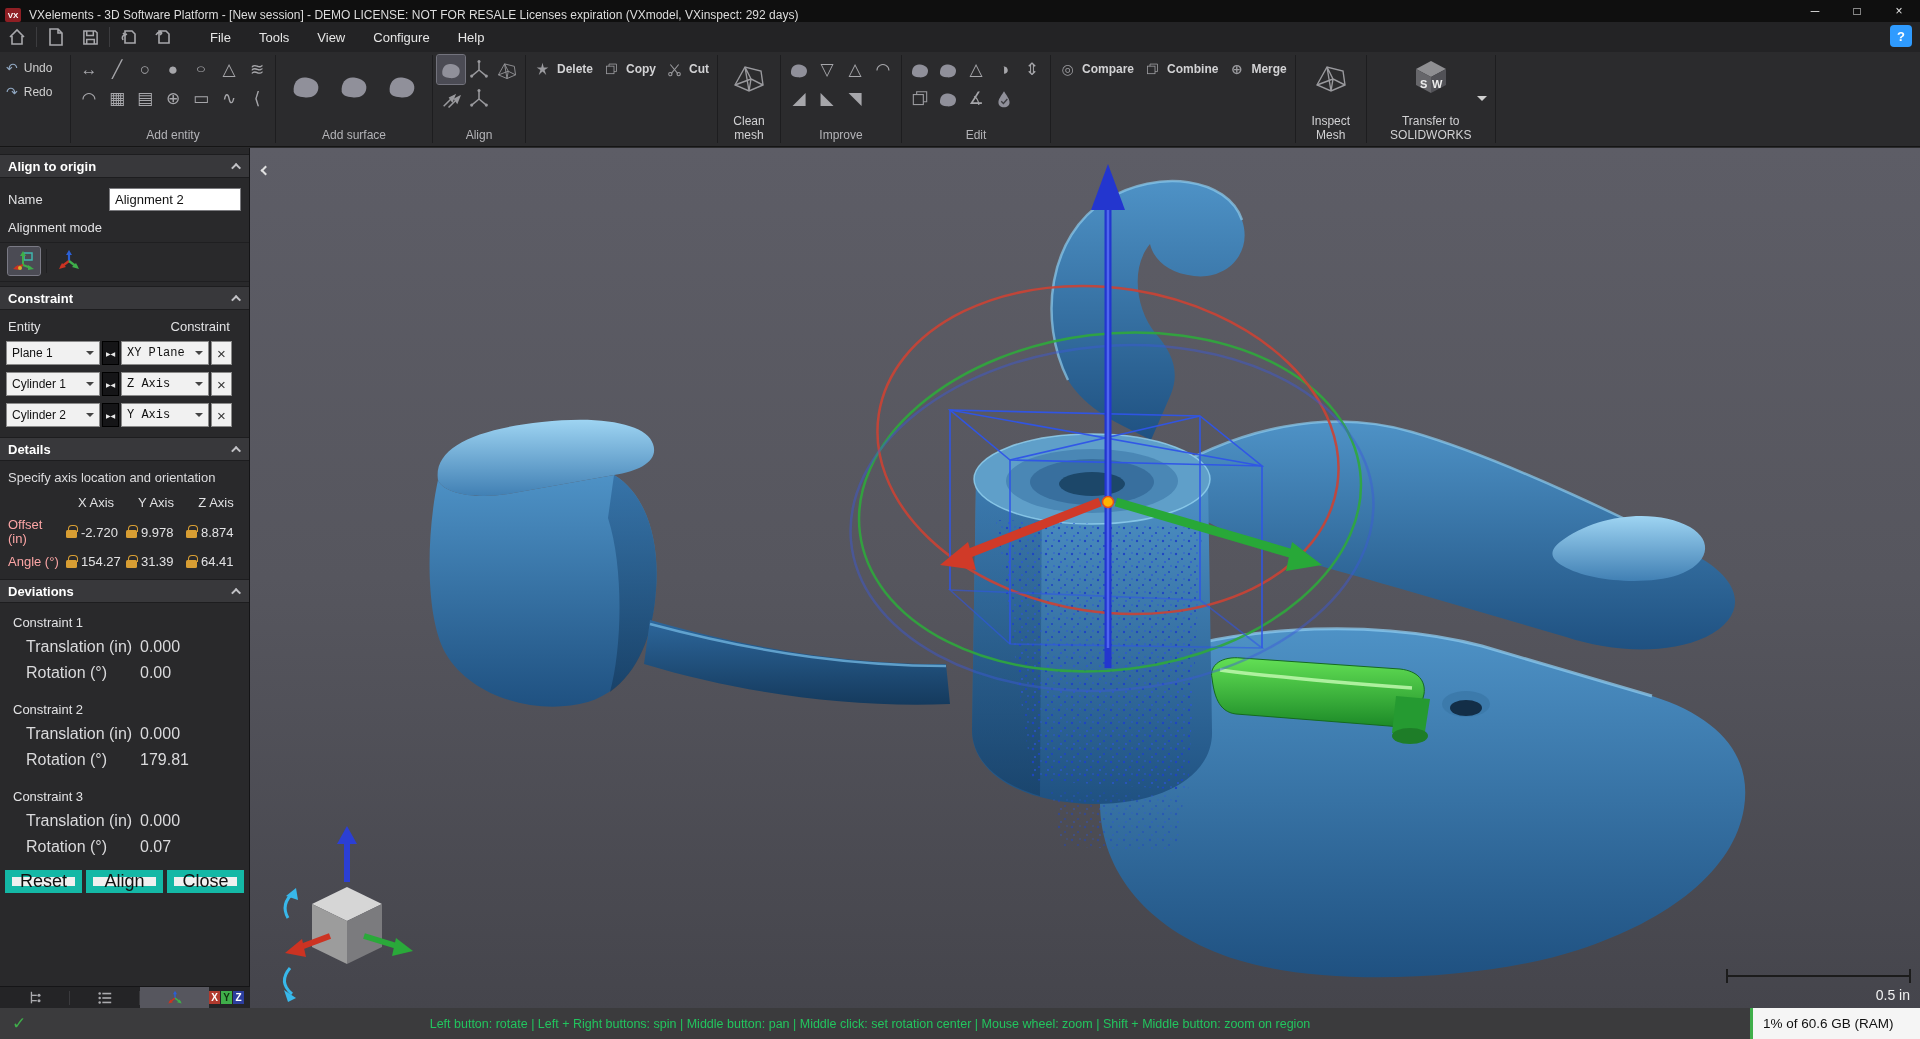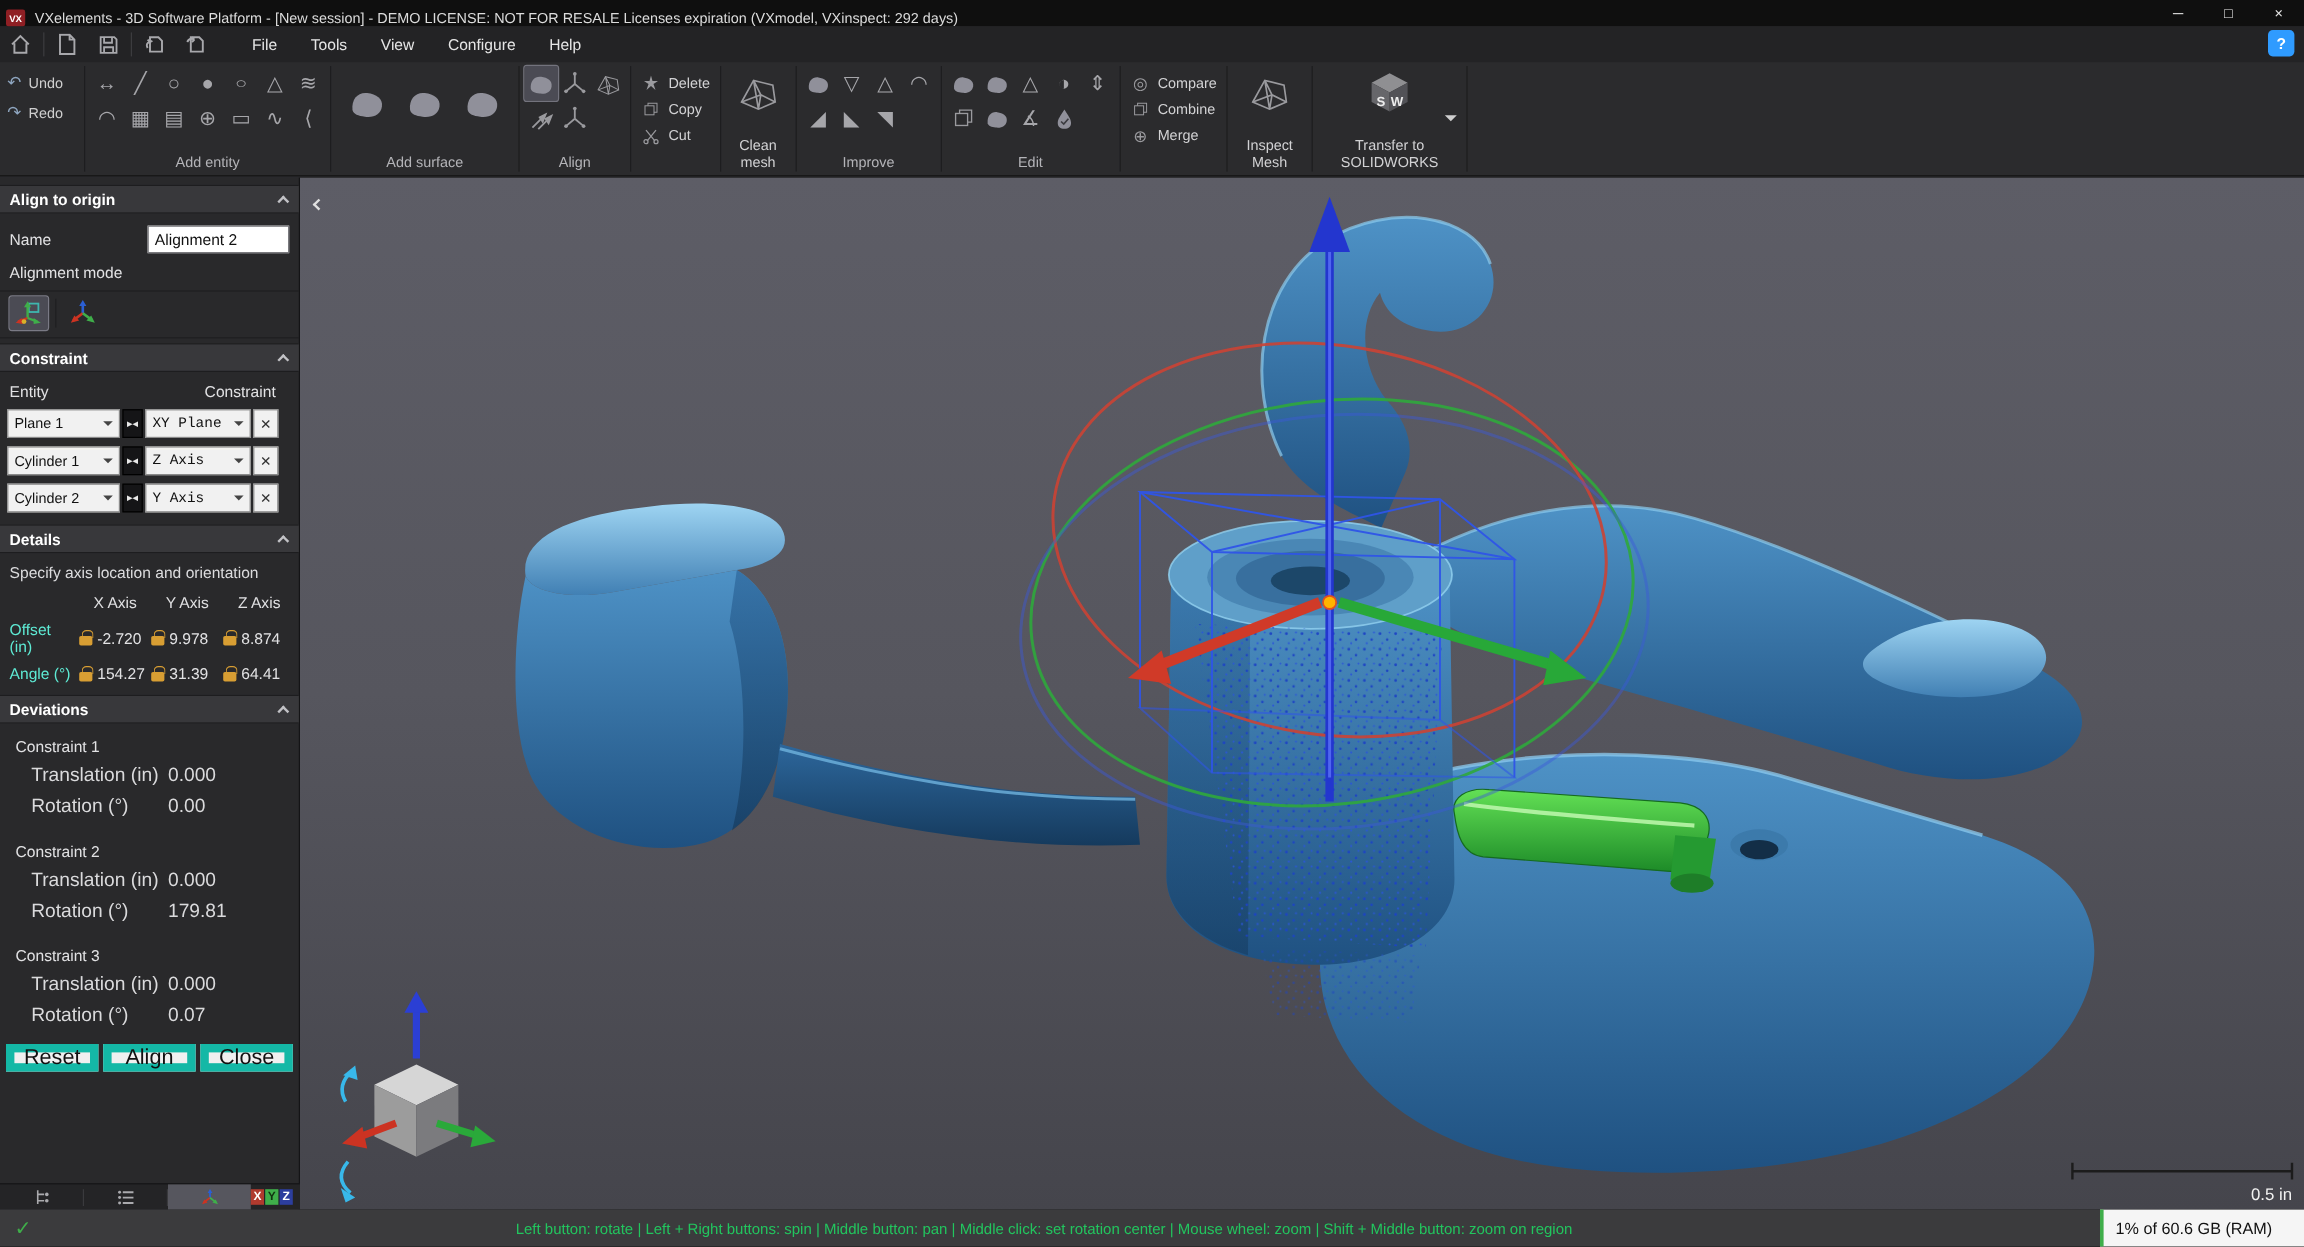--- a/index.html
+++ b/index.html
@@ -38,42 +38,42 @@
   .gi { width:28px; height:29px; display:flex; align-items:center; justify-content:center;
         font-size:17px; color:#a6a6aa; border-radius:2px; }
   .gi.squash { transform:scaleY(0.72); }
   .gi.active { background:#4b4b54; outline:1px solid #73737d; }
   .gi svg, .bi svg { display:block; }
   .undo-redo { width:70px; display:flex; flex-direction:column; justify-content:flex-start; padding:8px 0 0 6px; gap:8px; }
   .ur-row { display:flex; align-items:center; gap:6px; color:#cfcfcf; font-size:12px; }
   .ur-ic { color:#8fa6c0; font-size:14px; }
   .bigicons { display:flex; align-items:center; gap:8px; height:62px; padding:0 6px; }
   .bi { width:40px; height:38px; display:flex; align-items:center; justify-content:center; }
-  .txt-rows { display:flex; flex-direction:column; gap:2px; padding-top:4px; }
+  .txt-rows { display:flex; flex-direction:row; gap:2px; padding-top:4px;font-weight:bold; }
   .txt-row { display:flex; align-items:center; gap:6px; height:20px; color:#d2d2d4; font-size:12px; padding:0 4px; border-radius:2px; }
   .txt-row .ti { width:17px; height:17px; display:flex; align-items:center; justify-content:center; color:#9a9a9e; font-size:14px; }
   .bigbtn { display:flex; flex-direction:column; align-items:center; width:100%; height:100%; padding-top:4px; border-radius:2px; }
   .bigbtn .blabel { margin-top:auto; font-size:12px; color:#d2d2d4; text-align:center; line-height:14px; padding-bottom:2px; }
   .drop-arrow { position:absolute; right:8px; top:44px; width:0; height:0;
                 border:5px solid transparent; border-top-color:#cfcfcf; }
 
   
   .mainarea { position:absolute; left:0; top:148px; width:1920px; height:860px; display:flex; }
 
   
   .sidepanel { position:relative; width:250px; height:100%; background:#29292b; border-right:1px solid #141416;
                color:#e2e2e4; font-size:13px; }
   .sec-header { height:24px; background:#38383b; display:flex; align-items:center; padding:0 8px;
                 font-weight:bold; color:#fff; margin-top:4px; border-top:1px solid #1d1d1f; border-bottom:1px solid #1d1d1f; }
   .sec-header:first-child { margin-top:6px; }
   .chev-up { margin-left:auto; width:7px; height:7px; border-left:2px solid #c2c2c6; border-top:2px solid #c2c2c6;
              transform:rotate(45deg) translateY(2px); }
   .prow { display:flex; align-items:center; padding:0 8px; }
   .name-row { margin-top:9px; height:24px; }
-  .name-input { margin-left:auto; width:118px; height:23px; background:#fff; border:1px solid #7a7a7e;
+  .name-input { margin-left:auto; width:132px; height:23px; background:#fff; border:1px solid #7a7a7e;
                 color:#111; font-size:13px; display:flex; align-items:center; padding:0 5px; }
   .mode-label { margin-top:9px; }
   .thin-line { height:1px; background:#1f1f21; margin:7px 0 0 0; }
   .mode-btns { display:flex; align-items:center; gap:6px; padding:4px 8px; }
   .mode-btn { width:32px; height:28px; display:flex; align-items:center; justify-content:center; border-radius:2px; }
   .mode-btn.sel { background:#4b4b54; outline:1px solid #7a7a85; }
   .mode-sep { width:1px; height:24px; background:#1f1f21; }
   .col-heads { display:flex; padding:0 8px; margin-top:9px; color:#e2e2e4;gap:40px; }
   .col-heads .c2 { margin-left:90px; }
   .con-row { display:flex; align-items:center; gap:2px; padding:0 6px; margin-top:7px; }
@@ -83,21 +83,21 @@
   .dd.entity { width:94px; }
   .dd.constraint { width:88px;font-family:Liberation Mono, monospace; }
   .flipbtn { width:17px; height:24px; background:#151517; border:1px solid #000; color:#e8e8e8;
              font-size:6px; display:flex; align-items:center; justify-content:center; letter-spacing:0px; }
   .xbtn { width:21px; height:24px; background:#f1f1f1; border:1px solid #8a8a8a; color:#333;
           font-size:15px; display:flex; align-items:center; justify-content:center; }
   .hint { padding:0 8px; margin-top:9px; color:#dcdcde; }
   .axis-heads { display:flex; margin-top:10px; padding-left:66px; }
   .axis-heads span { width:60px; text-align:center; color:#e0e0e2; }
   .val-row { display:flex; margin-top:8px; padding-left:8px; align-items:center; }
-  .val-row .vlabel { width:58px; color:#5eead4; line-height:14px; }
+  .val-row .vlabel { width:58px; color:#fca5a5; line-height:14px; }
   .vcell { width:60px; display:flex; align-items:center; gap:4px; }
   .lock { position:relative; width:11px; height:8px; background:#d89e33; border-radius:1.5px; flex:none; margin-top:4px; }
   .lock:before { content:""; position:absolute; top:-5px; left:1.5px; width:8px; height:6px;
                  border:1.5px solid #d89e33; border-bottom:none; border-radius:4px 4px 0 0; }
   .dev-name { padding:0 8px 0 13px; margin-top:12px; color:#e2e2e4; }
   .dev-row { display:flex; padding-left:26px; margin-top:8px; font-size:16px; color:#dadadc; }
   .dev-row .dlabel { width:114px; }
   .panel-btns { display:flex; justify-content:space-between; padding:0 5px; margin-top:14px; }
   .pbtn { width:77px; height:23px; background:#f0f0f0; border:7px solid #14b8a6; color:#111;
           font-size:18px; display:flex; align-items:center; justify-content:center; }

